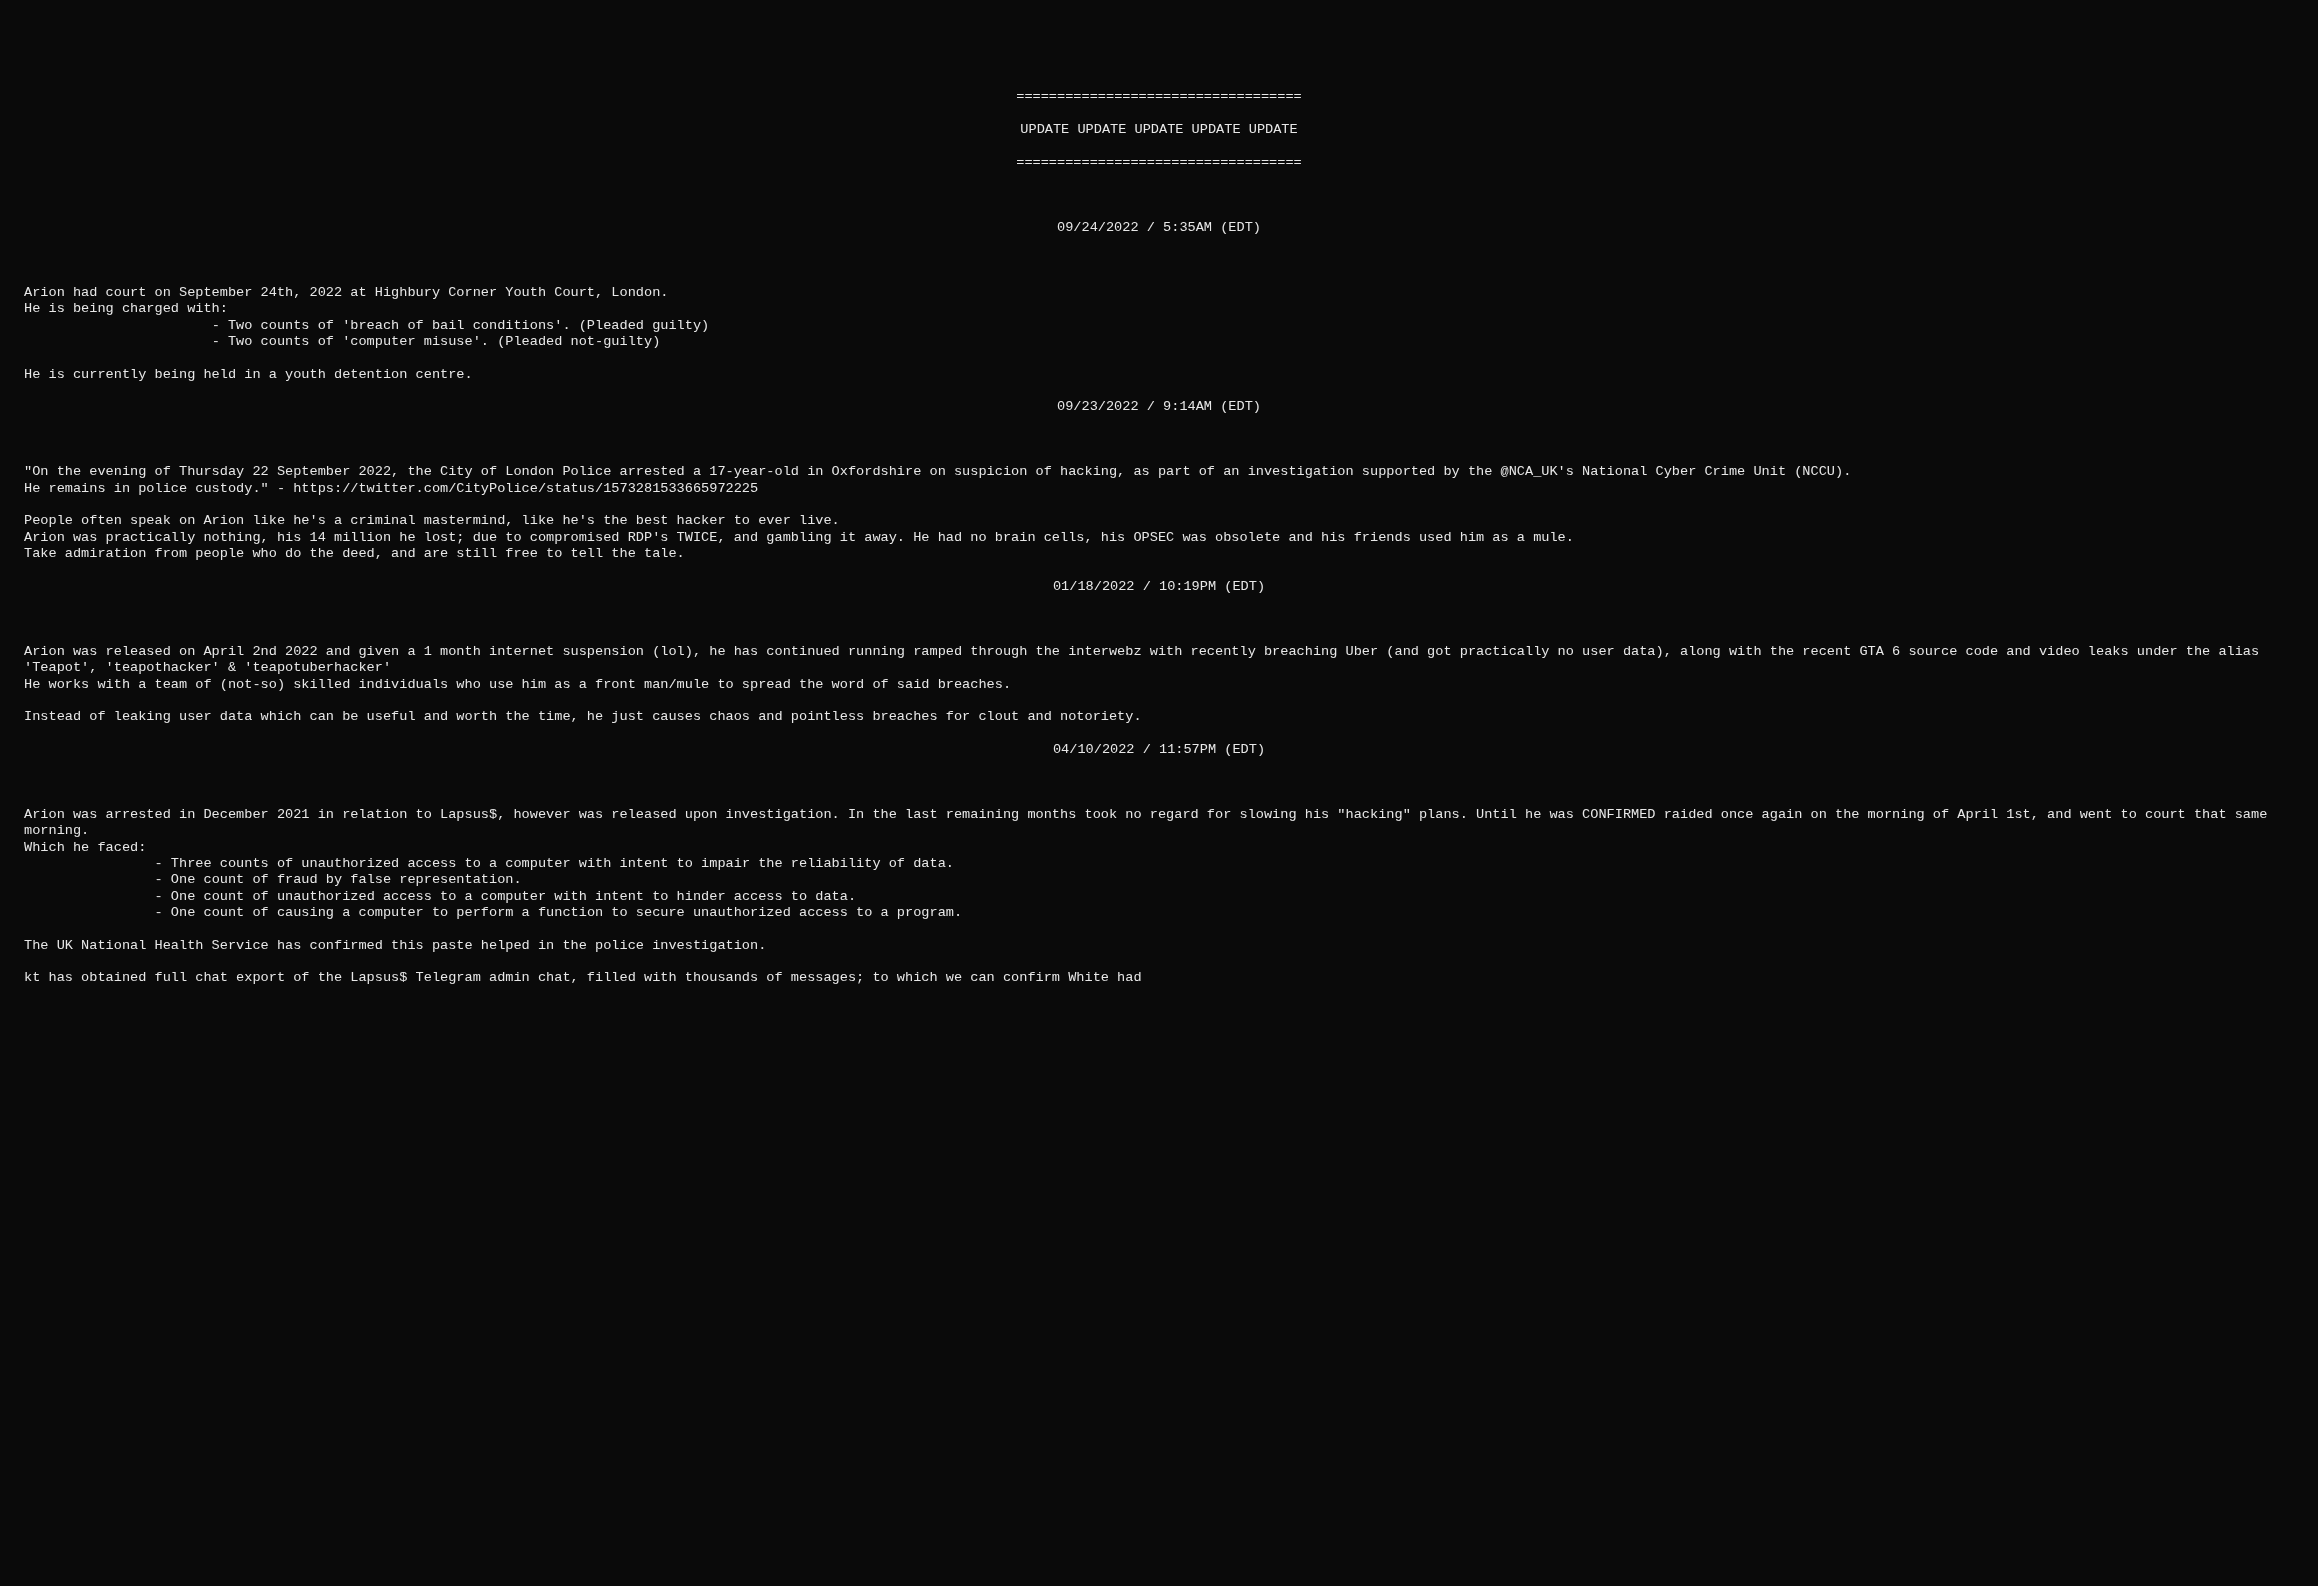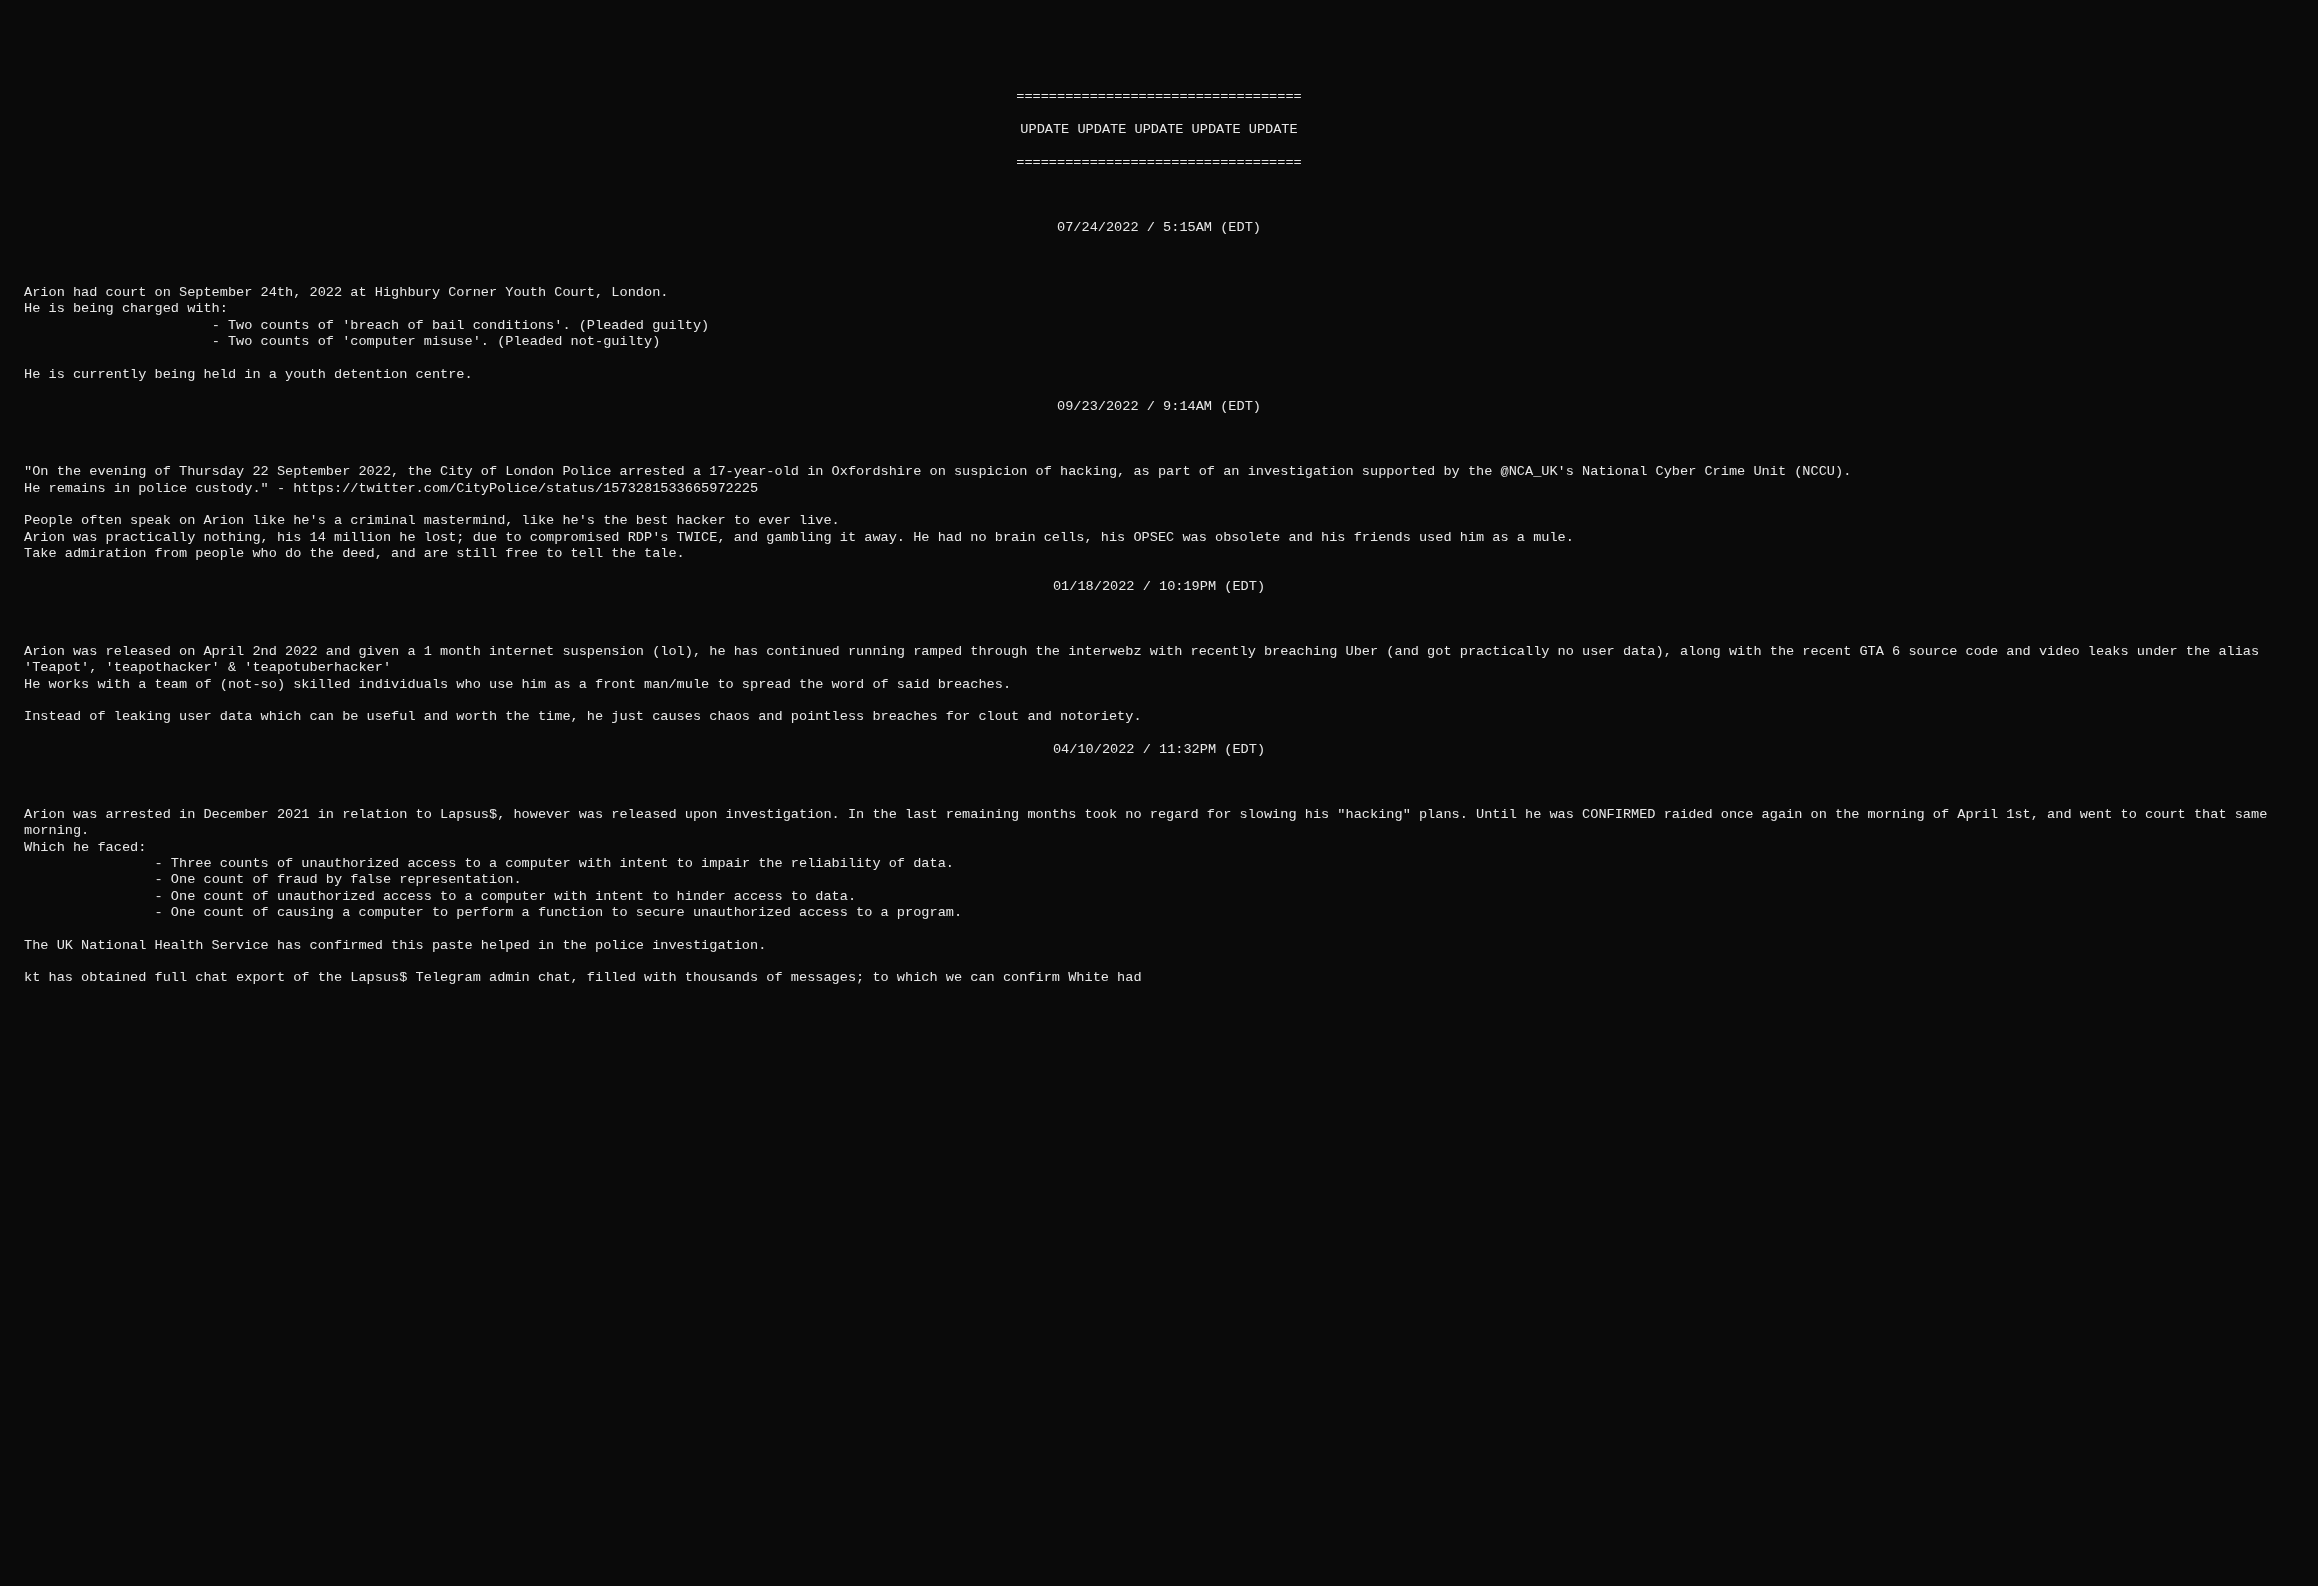--- a/index.html
+++ b/index.html
@@ -18,21 +18,21 @@
 </style>
 </head>
 <body>
 
 
 
 <div class="center">===================================</div>
 <div class="center">UPDATE UPDATE UPDATE UPDATE UPDATE</div>
 <div class="center">===================================</div>
 <div> </div>
-<div class="center">07/24/2022 / 5:15AM (EDT)</div>
+<div class="center">09/24/2022 / 5:35AM (EDT)</div>
 <div> </div>
 <div>Arion had court on September 24th, 2022 at Highbury Corner Youth Court, London.
 He is being charged with:
                        - Two counts of 'breach of bail conditions'. (Pleaded guilty)
                        - Two counts of 'computer misuse'. (Pleaded not-guilty)
 
 He is currently being held in a youth detention centre.</div>
 <div class="center">09/23/2022 / 9:14AM (EDT)</div>
 <div> </div>
 <div>"On the evening of Thursday 22 September 2022, the City of London Police arrested a 17-year-old in Oxfordshire on suspicion of hacking, as part of an investigation supported by the @NCA_UK's National Cyber Crime Unit (NCCU).
@@ -42,21 +42,21 @@
 Arion was practically nothing, his 14 million he lost; due to compromised RDP's TWICE, and gambling it away. He had no brain cells, his OPSEC was obsolete and his friends used him as a mule.
 Take admiration from people who do the deed, and are still free to tell the tale.
 </div>
 <div class="center">01/18/2022 / 10:19PM (EDT)</div>
 <div> </div>
 <div>Arion was released on April 2nd 2022 and given a 1 month internet suspension (lol), he has continued running ramped through the interwebz with recently breaching Uber (and got practically no user data), along with the recent GTA 6 source code and video leaks under the alias 'Teapot', 'teapothacker' &amp; 'teapotuberhacker'
 He works with a team of (not-so) skilled individuals who use him as a front man/mule to spread the word of said breaches.
 
 Instead of leaking user data which can be useful and worth the time, he just causes chaos and pointless breaches for clout and notoriety.
 </div>
-<div class="center">04/10/2022 / 11:32PM (EDT)</div>
+<div class="center">04/10/2022 / 11:57PM (EDT)</div>
 <div> </div>
 <div>Arion was arrested in December 2021 in relation to Lapsus$, however was released upon investigation. In the last remaining months took no regard for slowing his "hacking" plans. Until he was CONFIRMED raided once again on the morning of April 1st, and went to court that same morning.
 Which he faced:
                 - Three counts of unauthorized access to a computer with intent to impair the reliability of data.
                 - One count of fraud by false representation.
                 - One count of unauthorized access to a computer with intent to hinder access to data.
                 - One count of causing a computer to perform a function to secure unauthorized access to a program.
 
 The UK National Health Service has confirmed this paste helped in the police investigation.
 

